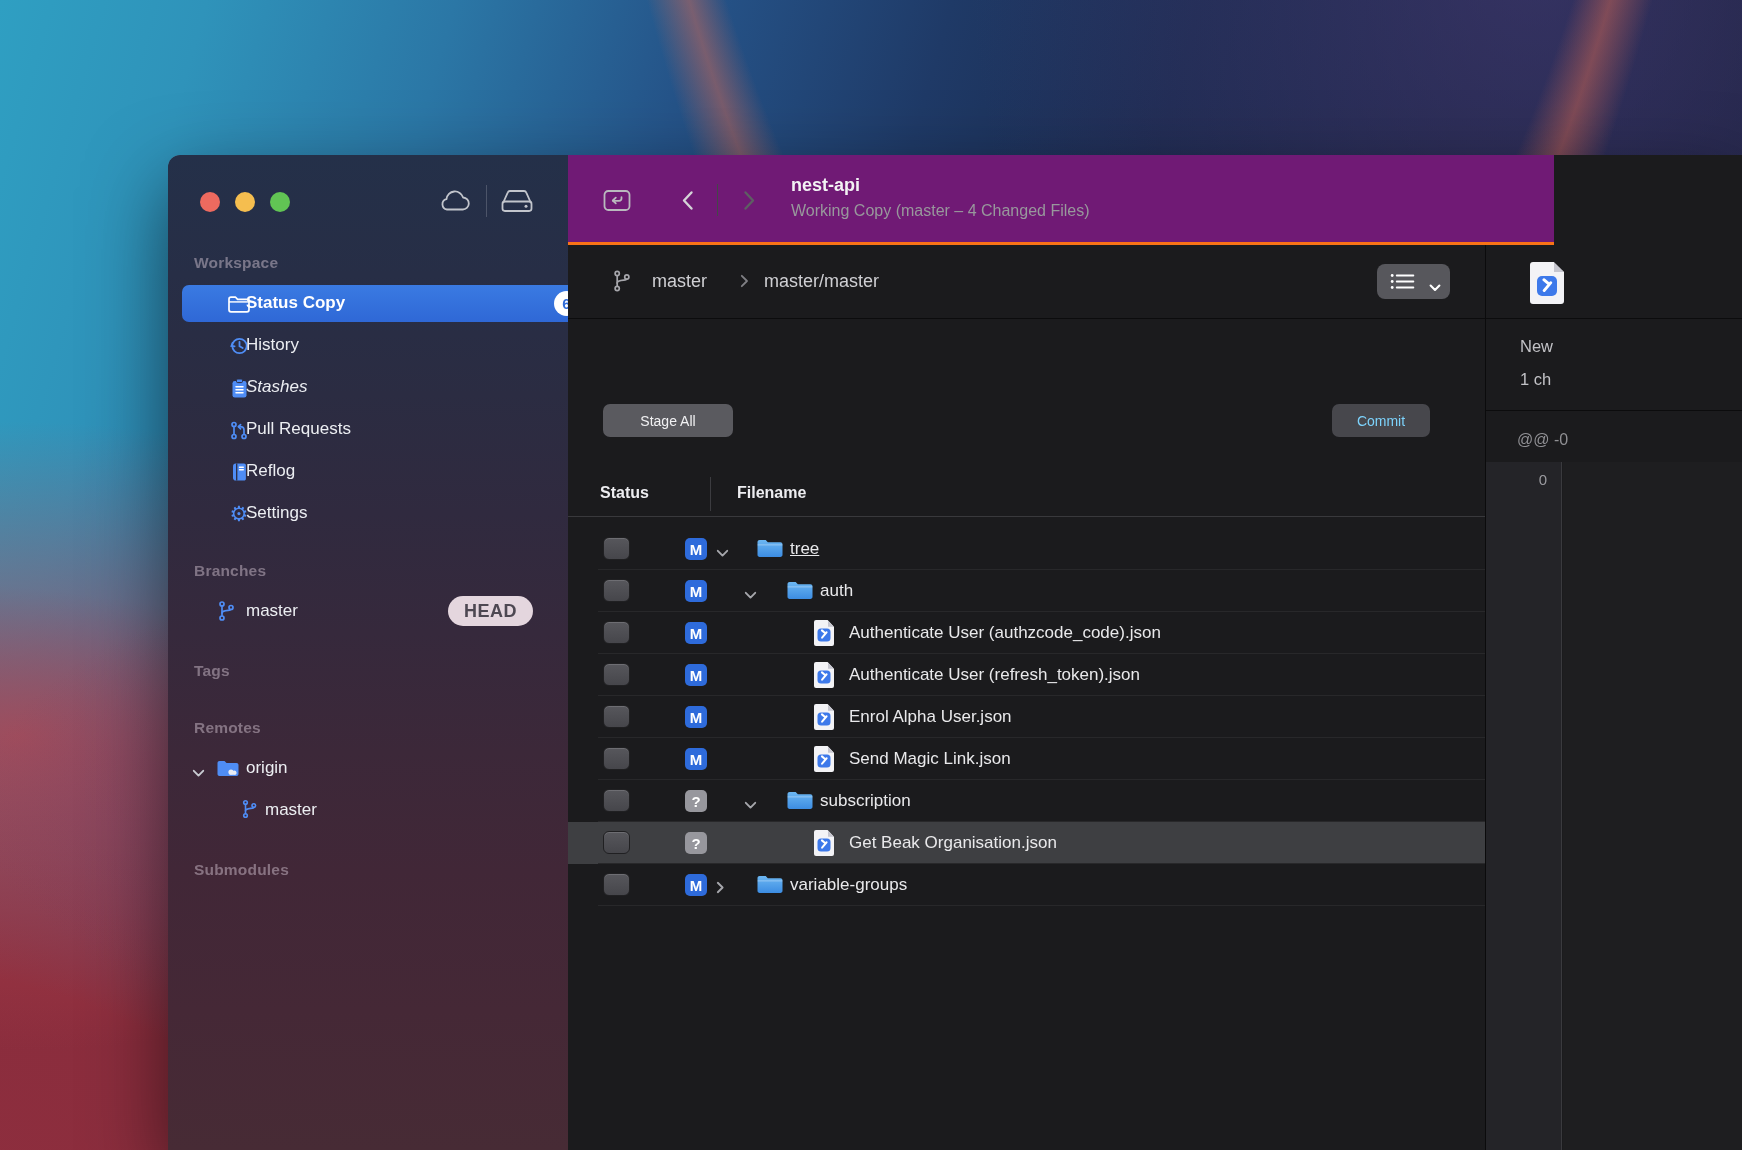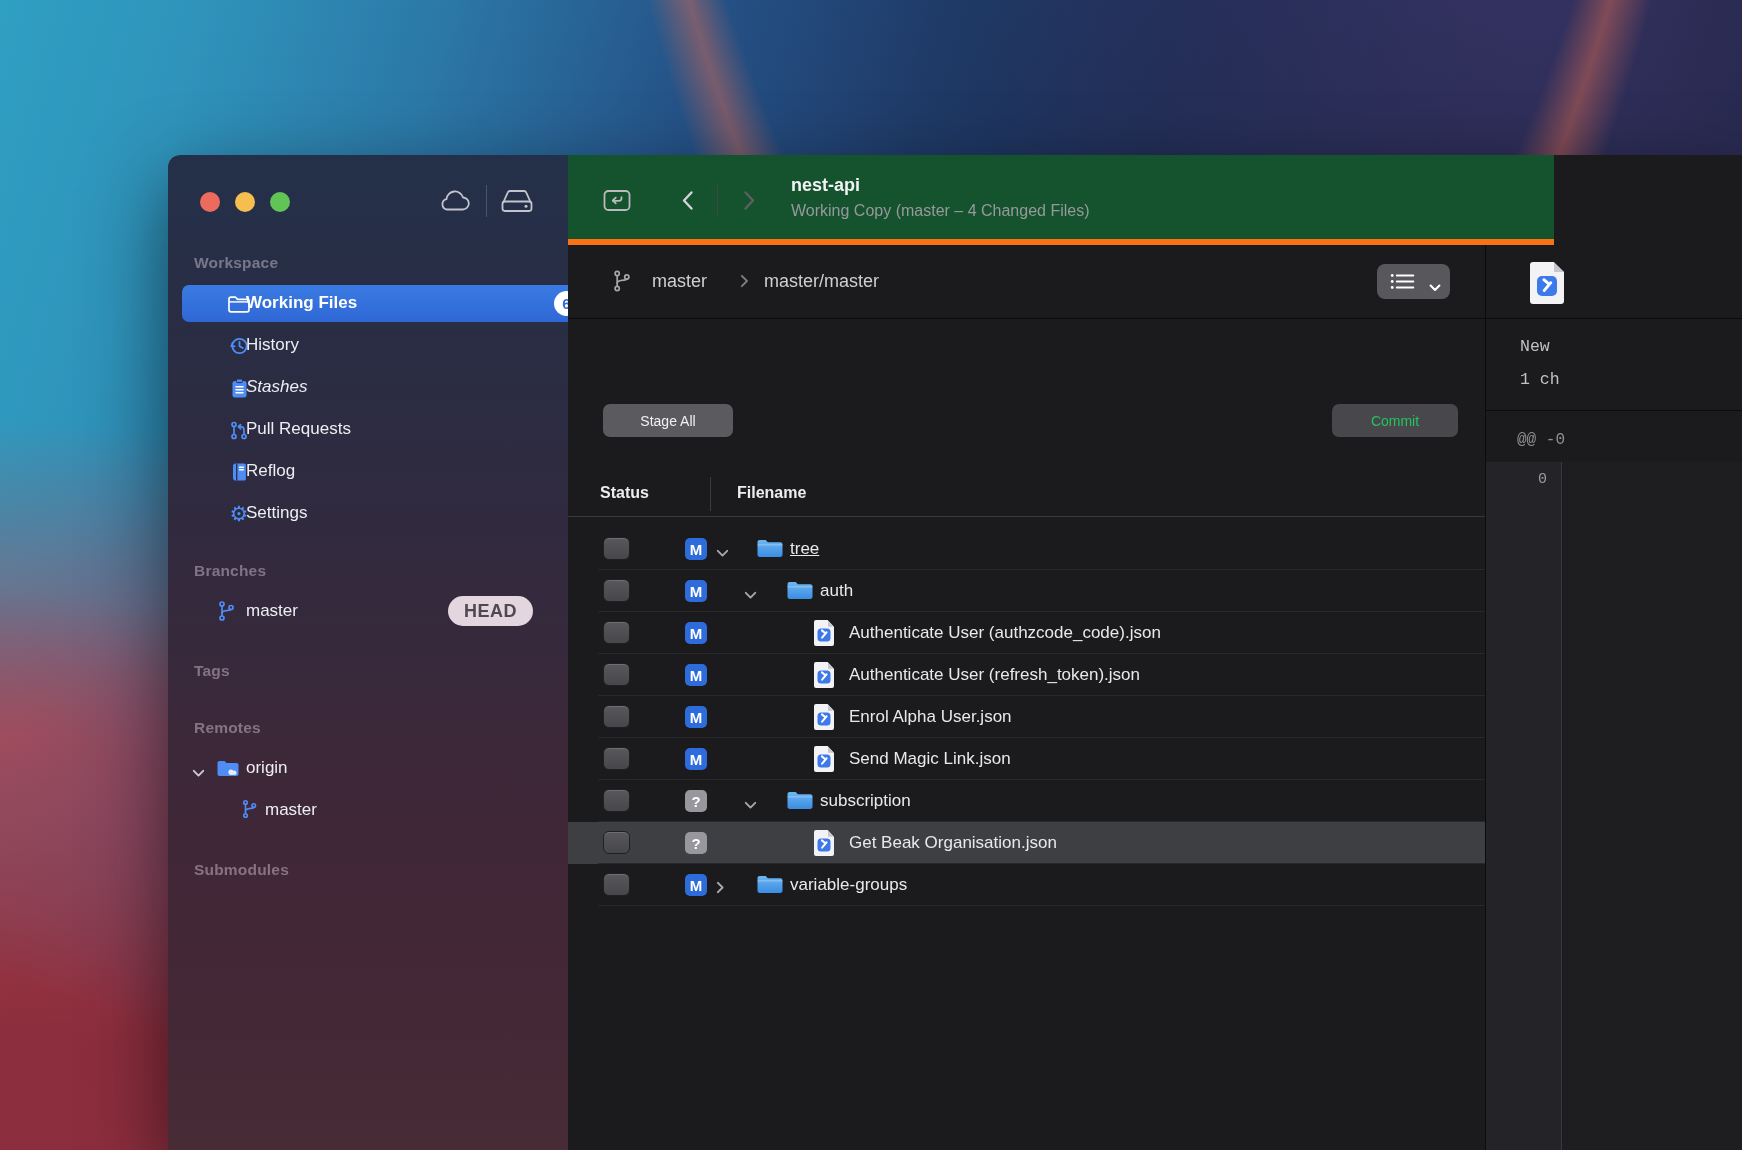--- a/index.html
+++ b/index.html
@@ -41,41 +41,41 @@
   .br-icon{position:absolute;left:35px;top:7px;}
   .br-label{position:absolute;left:64px;top:8px;font-size:17px;color:#eceef2;}
   .head-pill{position:absolute;left:266px;top:3px;width:85px;height:30px;border-radius:15px;background:#e4d6de;
     color:#4d4852;font-size:18px;font-weight:700;display:flex;align-items:center;justify-content:center;letter-spacing:.5px;}
   .remote-chevron{position:absolute;left:10px;top:14px;}
   .remote-icon{position:absolute;left:34px;top:9px;}
   .sub-icon{position:absolute;left:59px;top:7px;}
   .sub-label{position:absolute;left:83px;top:8px;font-size:17px;color:#eceef2;}
   
   .main{position:absolute;left:400px;top:0;width:1174px;height:995px;background:#1b1b1d;}
-  .titlebar{position:absolute;left:0;top:0;width:986px;height:90px;background:#14532d;border-bottom:6px solid #f97316;}
+  .titlebar{position:absolute;left:0;top:0;width:986px;height:90px;background:#701a75;border-bottom:3px solid #f97316;}
   .tb-toggle{position:absolute;left:35px;top:34px;}
   .tb-back{position:absolute;left:113px;top:35px;}
   .tb-divider{position:absolute;left:149px;top:29px;width:1px;height:32px;background:#454549;}
   .tb-fwd{position:absolute;left:175px;top:35px;}
   .tb-title{position:absolute;left:223px;top:20px;font-size:18px;font-weight:700;color:#f2f2f4;}
   .tb-subtitle{position:absolute;left:223px;top:47px;font-size:16px;color:#98989c;}
   .bb-icon{position:absolute;left:44px;top:114px;}
   .bb-local{position:absolute;left:84px;top:116px;font-size:18px;color:#cfcfd3;}
   .bb-chev{position:absolute;left:172px;top:119px;}
   .bb-upstream{position:absolute;left:196px;top:116px;font-size:18px;color:#cfcfd3;}
   .view-btn{position:absolute;left:809px;top:109px;width:73px;height:35px;border-radius:8px;background:#57575c;}
   .view-btn .vb-lines{position:absolute;left:13px;top:9px;}
   .view-btn .vb-chev{position:absolute;right:9px;top:14px;}
   .hr-1{position:absolute;left:0;top:163px;width:1174px;height:1px;background:#0c0c0d;}
   .commit-input{position:absolute;left:35px;top:198px;width:845px;height:37px;background:#232326;
     border:1px solid #3a3a3e;border-radius:2px;color:#ddd;font-size:19px;padding:0 12px;outline:none;font-family:"Liberation Sans",sans-serif;}
   .commit-input::placeholder{color:#77777c;}
   .btn{position:absolute;top:249px;height:33px;border-radius:7px;font-size:14px;display:flex;align-items:center;justify-content:center;}
   .btn-stage{left:35px;width:130px;background:#5a5a5f;color:#f1f1f3;}
-  .btn-commit{left:764px;width:126px;background:#47474c;color:#22c55e;}
+  .btn-commit{left:764px;width:98px;background:#47474c;color:#7dd3fc;}
   .col-status{position:absolute;left:32px;top:329px;font-size:16px;font-weight:700;color:#ededf0;}
   .col-div{position:absolute;left:142px;top:322px;width:1px;height:34px;background:#3c3c40;}
   .col-filename{position:absolute;left:169px;top:329px;font-size:16px;font-weight:700;color:#ededf0;}
   .head-sep{position:absolute;left:0;top:361px;width:917px;height:1px;background:#39393c;}
   
   .frow{position:absolute;left:0;width:917px;height:42px;}
   .frow::after{content:"";position:absolute;left:30px;right:0;bottom:0;height:1px;background:#28282a;}
   .frow.selected{background:#3e3f42;}
   .checkbox{position:absolute;left:35px;top:9px;width:27px;height:23px;border-radius:6px;
     background:linear-gradient(180deg,#57575c,#46464b);border:1px solid #202022;box-shadow:inset 0 1px 0 rgba(255,255,255,.14);}
@@ -94,21 +94,21 @@
   .emblem b{position:absolute;left:3px;top:2.5px;width:5.5px;height:2px;background:#fff;border-radius:1px;transform:rotate(40deg);}
   .flabel{position:absolute;top:0;height:42px;line-height:42px;font-size:17px;color:#e9e9eb;}
   
   .v-div{position:absolute;left:917px;top:90px;bottom:0;width:1px;background:#0b0b0c;}
   .doc-lg{position:absolute;left:962px;top:107px;width:34px;height:42px;background:#f3f3f6;border-radius:3px;
     clip-path:polygon(0 0,70% 0,100% 24%,100% 100%,0 100%);}
   .doc-lg::before{content:"";position:absolute;right:0;top:0;width:30%;height:24%;background:#c6c6cf;clip-path:polygon(0 0,100% 100%,0 100%);}
   .emblem-lg{position:absolute;left:50%;top:57%;transform:translate(-50%,-50%);width:20px;height:20px;border-radius:5px;background:#3d79ea;}
   .emblem-lg i{position:absolute;left:9px;top:4px;width:2.6px;height:13px;background:#fff;border-radius:1.3px;transform:rotate(40deg);}
   .emblem-lg b{position:absolute;left:5px;top:4px;width:8px;height:2.6px;background:#fff;border-radius:1.3px;transform:rotate(40deg);}
-  .mono{font-family:Liberation Mono, monospace;}
+  .mono{font-family:Liberation Sans, sans-serif;}
   .dp-status{position:absolute;left:952px;top:182px;font-size:16.5px;color:#c2c2c6;}
   .dp-count{position:absolute;left:952px;top:215px;font-size:16.5px;color:#c2c2c6;}
   .hr-2{position:absolute;left:918px;top:255px;width:256px;height:1px;background:#0c0c0d;}
   .dp-hunk{position:absolute;left:949px;top:276px;font-size:16px;color:#909094;white-space:nowrap;}
   .gutter{position:absolute;left:918px;top:307px;bottom:0;width:76px;background:#242428;border-right:1px solid #3a3a3e;}
   .gutter-num{position:absolute;right:14px;top:9px;font-size:15px;color:#9b9ba0;}
   .gutter-rest{position:absolute;left:995px;top:307px;bottom:0;right:0;background:#1e1e20;}
 </style>
 </head>
 <body>
@@ -137,21 +137,21 @@
 
       <div class="s-header" style="top:99px">Workspace</div>
       <div id="workspace-list">
           <div class="side-item selected" style="top: 130px;">
             <span class="si-icon">
               <svg width="24" height="19" viewBox="0 0 24 19" fill="none" stroke="#fff" stroke-width="1.7" stroke-linejoin="round">
                 <path d="M2 4.2c0-1.2.8-2 2-2h4.6l2 2.2H20c1.2 0 2 .8 2 2v8.4c0 1.2-.8 2-2 2H4c-1.2 0-2-.8-2-2z"></path>
                 <path d="M2 6.9h20" opacity=".85"></path>
               </svg>
             </span>
-            <span class="si-label">Working Files</span>
+            <span class="si-label">Status Copy</span>
             <span class="count-badge">6</span>
           </div>
           <div class="side-item" style="top: 172px;">
             <span class="si-icon">
               <svg width="22" height="22" viewBox="0 0 22 22" fill="none" stroke="#4f8df5" stroke-width="1.8" stroke-linecap="round">
                 <circle cx="11.5" cy="11" r="7.2"></circle>
                 <path d="M11.5 6.8v4.4l3.2 1.9"></path>
                 <path d="M4.6 7.8L3.4 10.9l3.2.4"></path>
               </svg>
             </span>

